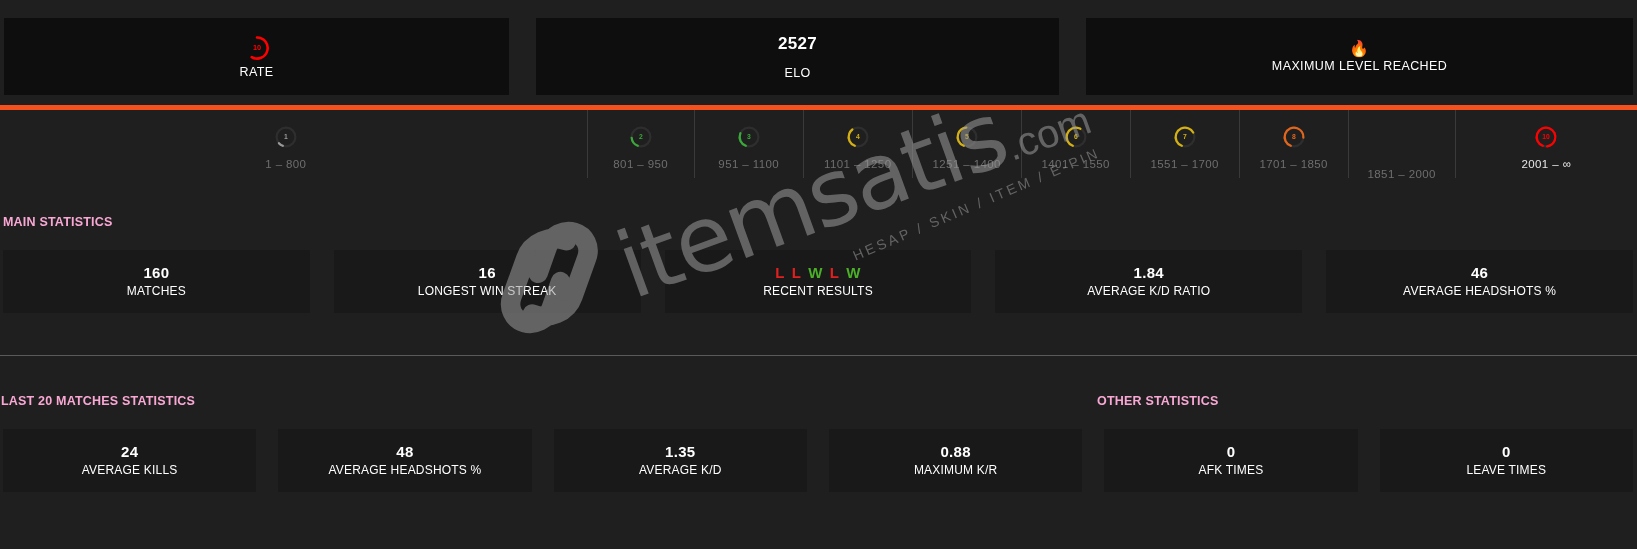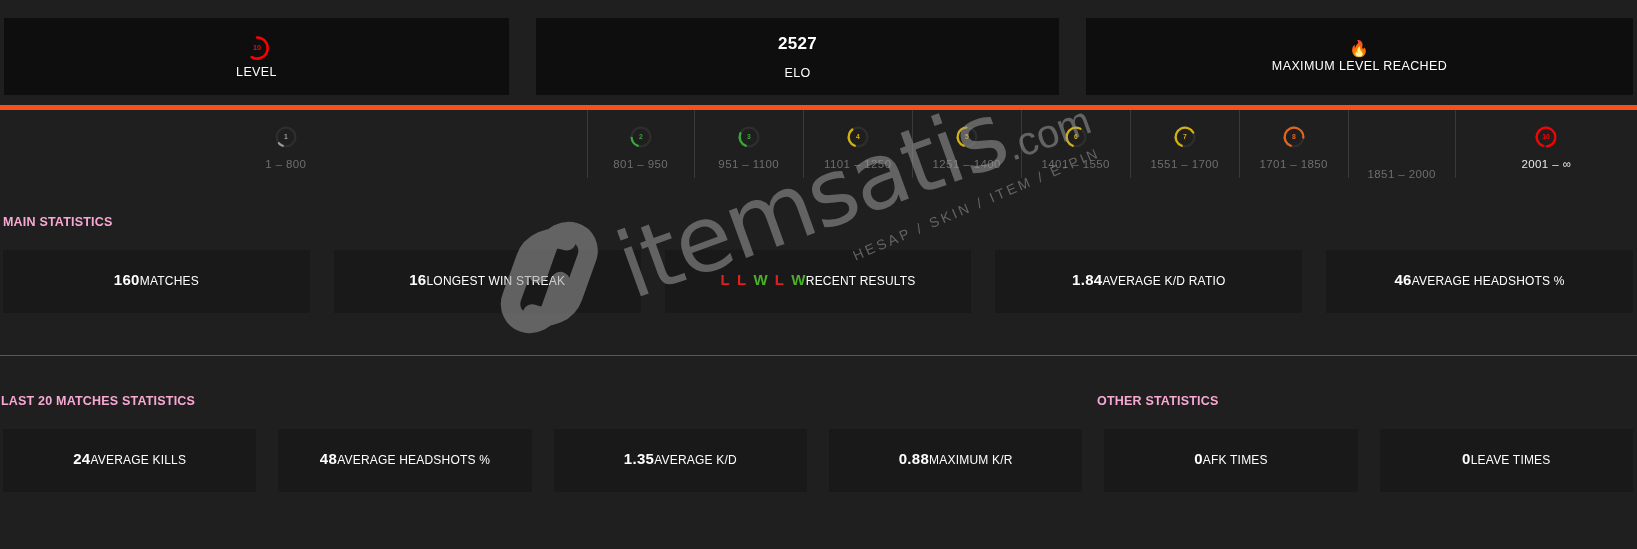--- a/index.html
+++ b/index.html
@@ -104,21 +104,21 @@
   }
 
   
   .stat-row { position: absolute; display: flex; z-index: 4; }
   #main-row  { left: 3px; top: 250px; width: 1630px; height: 63px; gap: 24px; }
   #bottom-row{ left: 3px; top: 429px; width: 1630px; height: 63px; gap: 22px; }
 
   .stat-card {
     background: #191919;
     flex: 1;
-    display: flex; flex-direction: row;
+    display: flex; flex-direction: column;
     align-items: center; justify-content: center;
   }
   .stat-value {
     font-size: 15px; font-weight: bold; color: #ffffff;
     letter-spacing: .3px; margin-bottom: 3px; line-height: 1.1;
   }
   .stat-label {
     font-size: 12px; color: #ffffff; letter-spacing: .2px; line-height: 1.1;
   }
   .results { display: flex; gap: 7px; margin-bottom: 3px; }
@@ -145,21 +145,21 @@
     </div>
   </div>
 
   <div class="top-row">
 
     <div class="top-card level">
       <svg class="lvl-badge" viewBox="0 0 32 32">
         <path d="M16 3 A13 13 0 1 1 9.5 27.2" fill="none" stroke="#ff0000" stroke-width="3.2" stroke-linecap="round"></path>
         <text class="lvl-badge-num" x="16" y="19" text-anchor="middle" fill="#ff0000">10</text>
       </svg>
-      <div class="top-label">LEVEL</div>
+      <div class="top-label">RATE</div>
     </div>
 
     <div class="top-card elo">
       <div class="top-value">2527</div>
       <div class="top-label">ELO</div>
     </div>
 
     <div class="top-card max">
       <div class="flame">🔥</div>
       <div class="top-label">MAXIMUM LEVEL REACHED</div>

